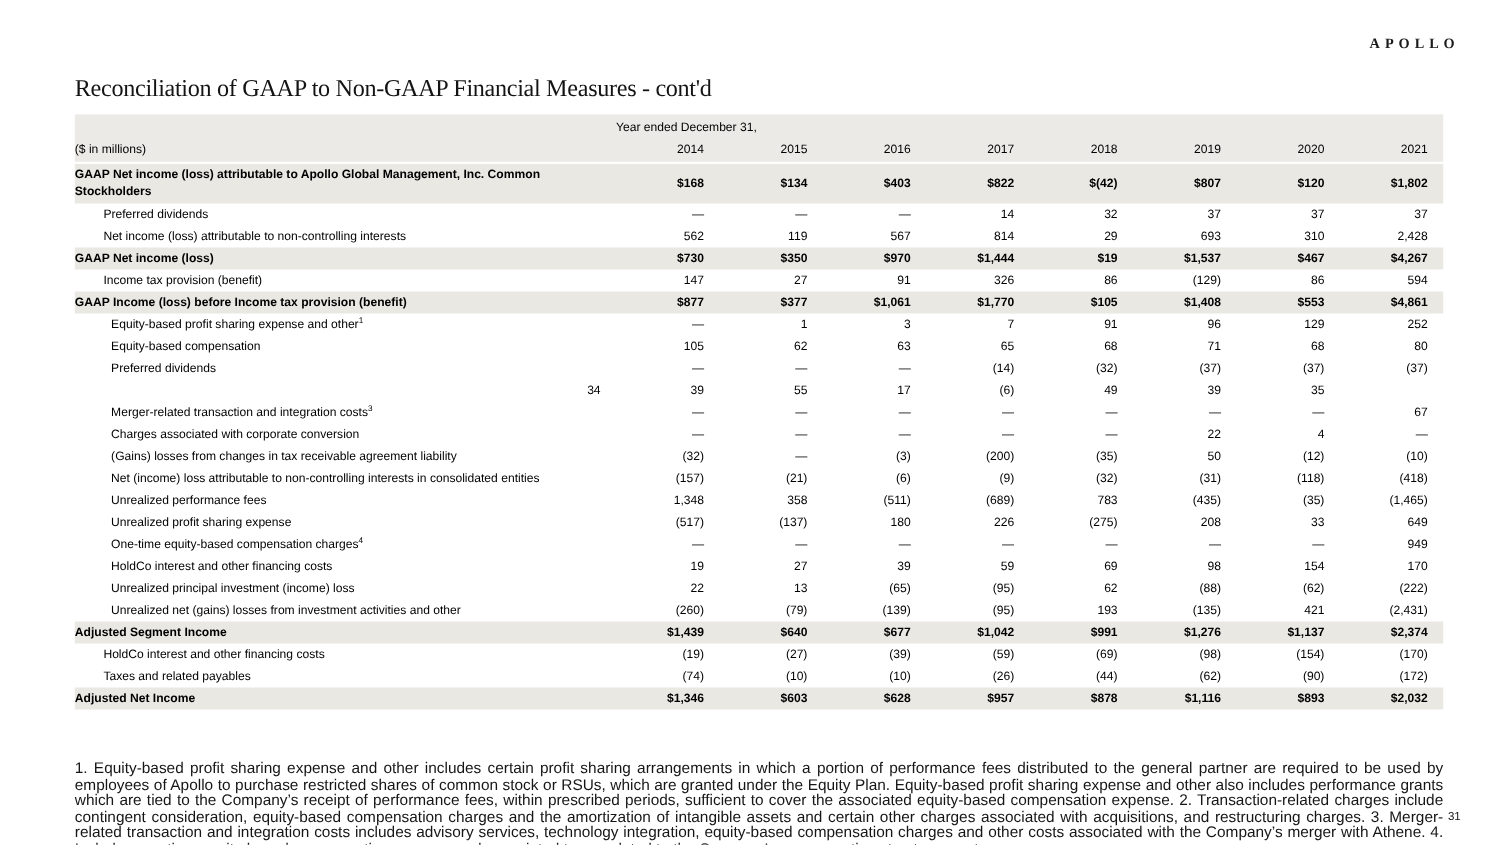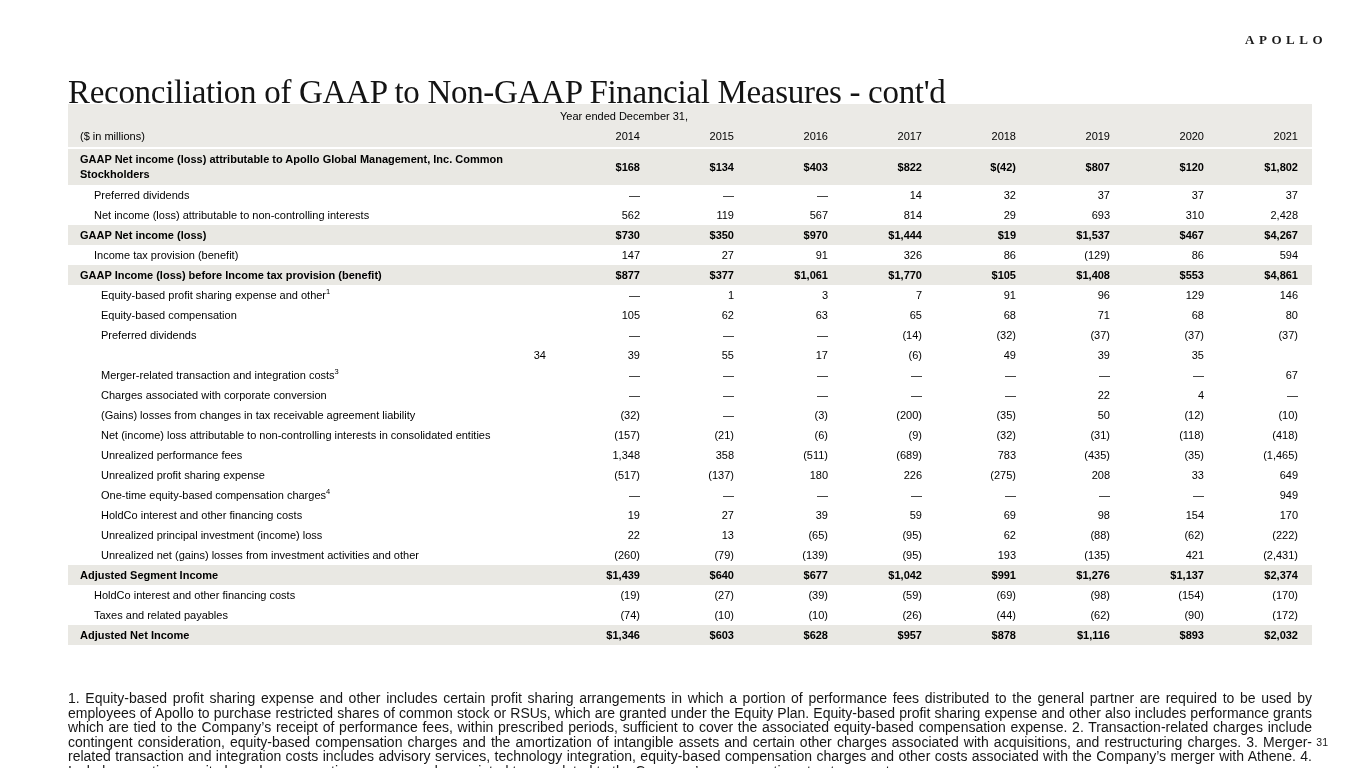--- a/index.html
+++ b/index.html
@@ -13,38 +13,38 @@
     width:1365px;height:768px;position:relative;background:#ffffff;
     font-family:"Liberation Sans", sans-serif;color:var(--ink);overflow:hidden;
   }
   .logo{
     position:absolute;top:32px;right:38px;
     font-family:"Liberation Serif", serif;font-size:13px;font-weight:600;
     letter-spacing:4.5px;color:#1c1c1c;
   }
   .title{
     position:absolute;top:52px;left:68px;white-space:nowrap;
-    font-family:"Liberation Serif", serif;font-weight:400;font-size:33px;
+    font-family:"Liberation Serif", serif;font-weight:400;font-size:22px;
     letter-spacing:-0.3px;color:#141414;
   }
   .fin-table{
     position:absolute;top:104px;left:68px;width:1244px;
     font-size:11px;color:#000;
   }
   .thead{background:var(--band);padding-top:3px;margin-bottom:2px;}
   .period{width:752px;margin-left:492px;text-align:left;line-height:19px;}
   .cols-row{display:grid;grid-template-columns:492px repeat(8,94px);line-height:20px;padding-bottom:1px;}
-  .unit{padding-left:12px;}
+  .unit{}
   .year{ text-align:center; }
   .row{
     display:grid;grid-template-columns:492px repeat(8,94px);
     align-items:center;min-height:20px;line-height:20px;
   }
   .row.total{background:var(--total-band);font-weight:700;}
-  .label{white-space:nowrap;padding-left:12px;}
+  .label{white-space:nowrap;}
   .label.i1{padding-left:26px;}
   .label.i2{padding-left:33px;}
   .label.wrap{white-space:normal;max-width:458px;line-height:15px;padding-top:3px;padding-bottom:3px;}
   .cell{text-align:right;padding-right:14px;}
   sup{font-size:7.5px;line-height:0;vertical-align:super;}
   .footnotes{
     position:absolute;left:68px;top:677px;width:1244px;
     font-size:14px;line-height:14.6px;text-align:justify;color:#161616;
   }
   .pagenum{position:absolute;right:37px;top:736px;font-size:10.5px;color:#161616;}
@@ -140,21 +140,21 @@
         </div>
         <div class="row">
           <div class="label i2">Equity-based profit sharing expense and other<sup>1</sup></div>
           <div class="cell">—</div>
           <div class="cell">1</div>
           <div class="cell">3</div>
           <div class="cell">7</div>
           <div class="cell">91</div>
           <div class="cell">96</div>
           <div class="cell">129</div>
-          <div class="cell">146</div>
+          <div class="cell">252</div>
         </div>
         <div class="row">
           <div class="label i2">Equity-based compensation</div>
           <div class="cell">105</div>
           <div class="cell">62</div>
           <div class="cell">63</div>
           <div class="cell">65</div>
           <div class="cell">68</div>
           <div class="cell">71</div>
           <div class="cell">68</div>

